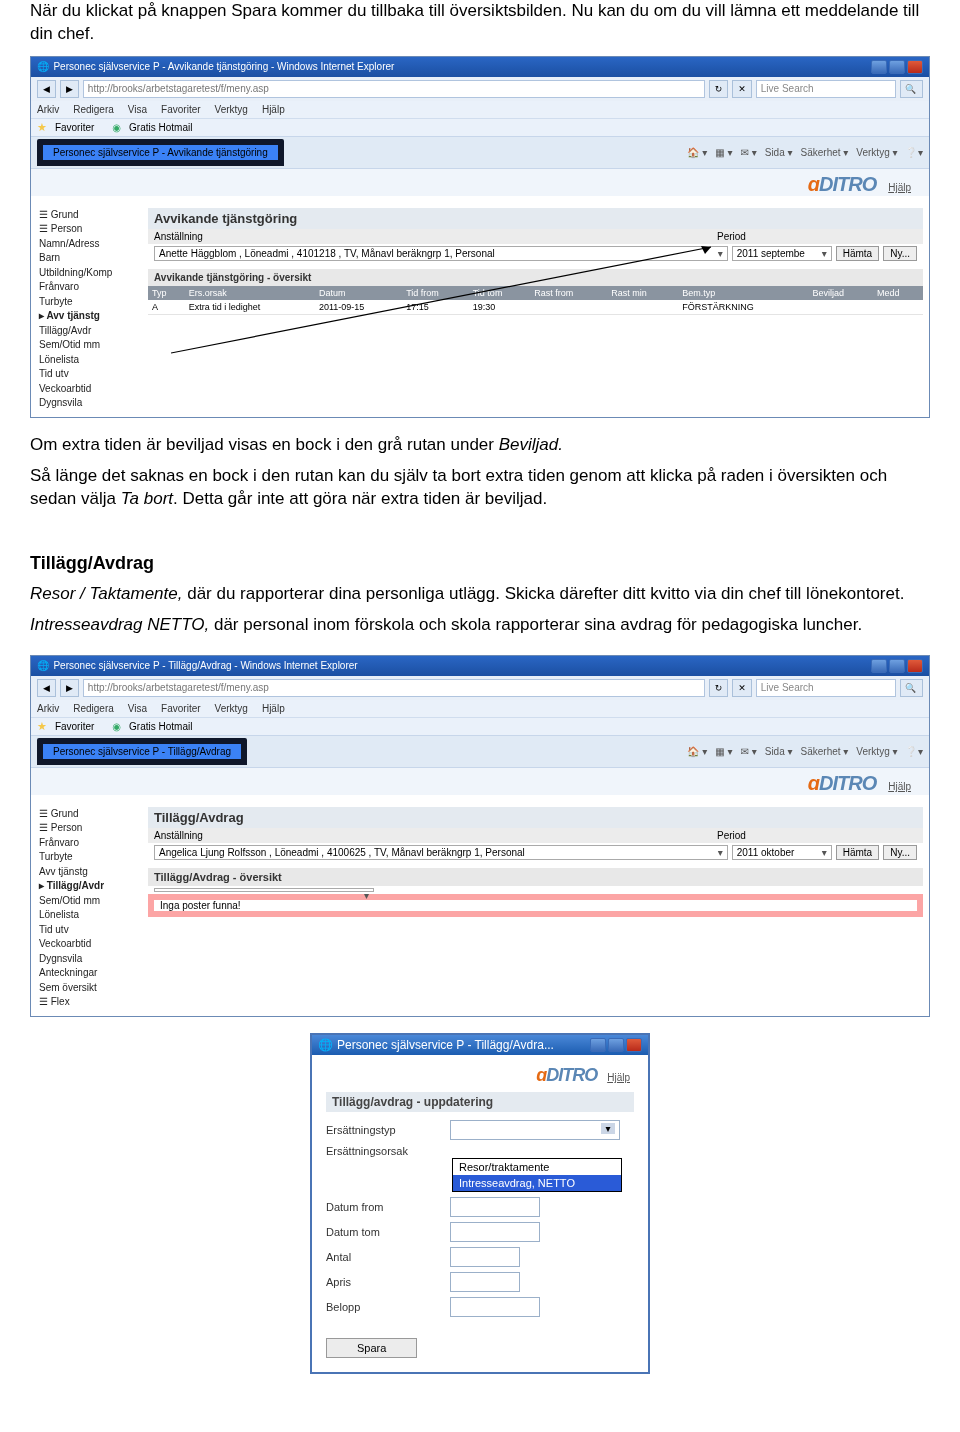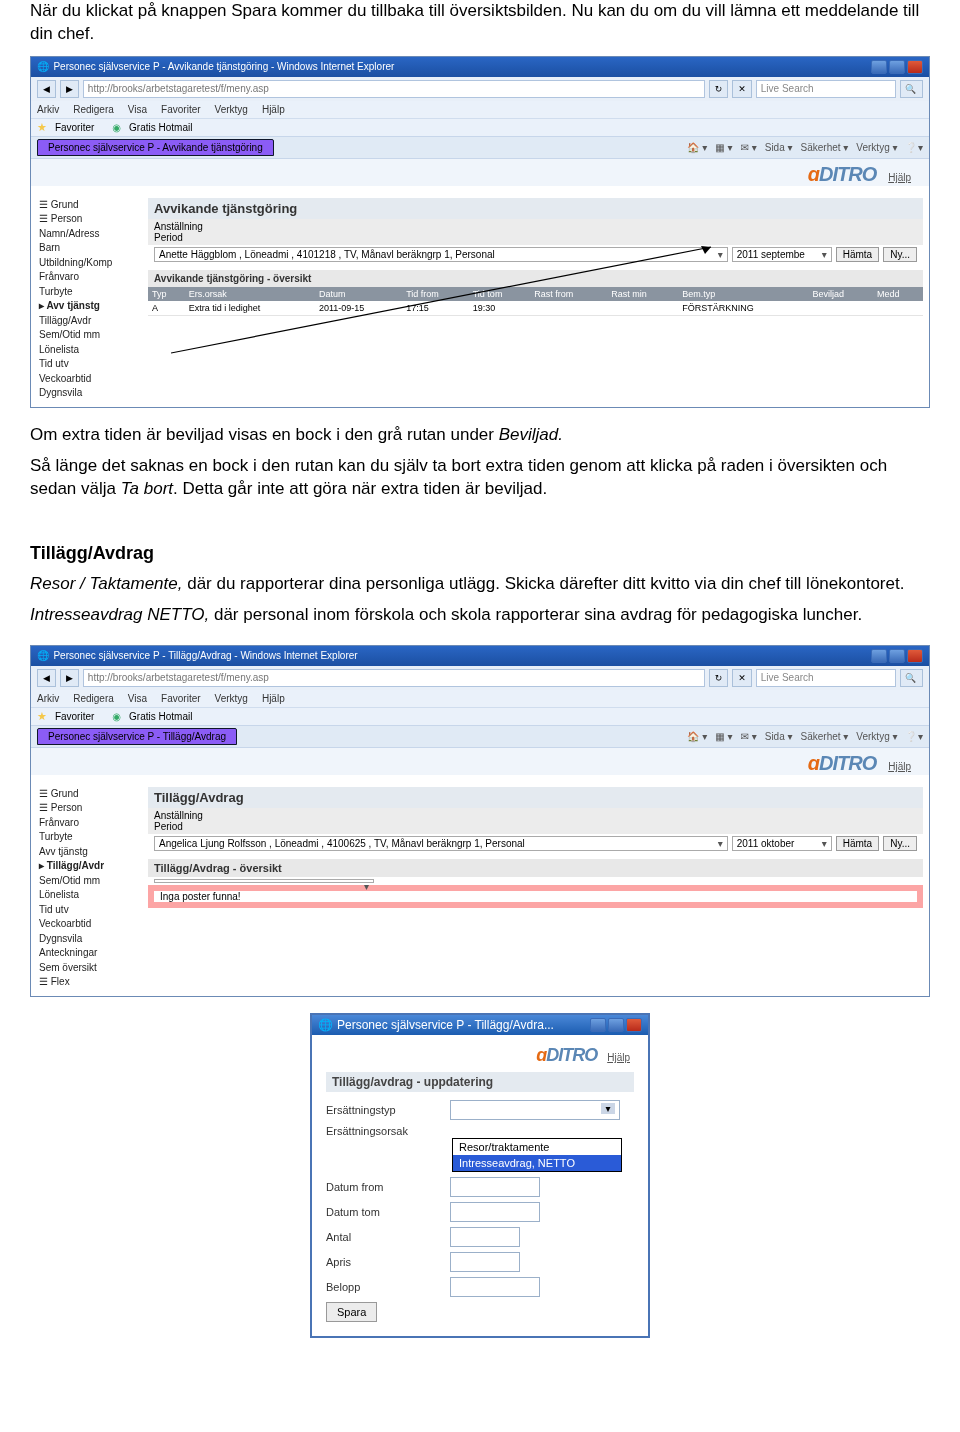--- a/index.html
+++ b/index.html
@@ -16,33 +16,33 @@
     .win-btn { width: 16px; height: 14px; border: 1px solid #3a6bb8; border-radius: 2px; background: linear-gradient(#6ea0e0,#3a6bb8); }
     .win-btn.close { background: linear-gradient(#e05a3a,#b82a1a); }
     .addr-bar { background: #e8eff8; padding: 3px 6px; display: flex; align-items: center; gap: 4px; }
     .addr-input { flex: 1; background: #fff; border: 1px solid #b0c4de; padding: 2px 4px; color: #777; height: 18px; display: flex; align-items: center; }
     .addr-btn { border: 1px solid #aac0da; padding: 1px 5px; background: #e0eaf6; height: 18px; display: flex; align-items: center; font-size:9px; }
     .search-box { width: 140px; background: #fff; border: 1px solid #b0c4de; padding: 2px 4px; color: #888; height:18px; display:flex; align-items:center; }
     .menu-bar { background: #eaf1fa; padding: 3px 6px; display: flex; gap: 14px; color: #333; }
     .fav-bar { background: #eaf1fa; padding: 2px 6px; display: flex; gap: 8px; align-items: center; border-top: 1px solid #d0ddee; }
     .star { color: #f5c84a; font-size: 11px; }
     .tab-row { background: #e0eaf5; padding: 2px 6px; display: flex; justify-content: space-between; align-items: center; border-top: 1px solid #c7d6ea; border-bottom: 1px solid #c7d6ea; }
-    .tab { background: #8b5cf6; border: 1px solid #0f172a; padding: 2px 10px; border-radius: 2px 2px 0 0; }
+    .tab { background: #3b82f6; border: 6px solid #0f172a; padding: 2px 10px; border-radius: 2px 2px 0 0; }
     .toolbar-right { display: flex; gap: 8px; color: #555; }
     .content-area { background: #fff; padding: 6px; display: flex; gap: 6px; min-height: 120px; }
     .sidebar { width: 105px; font-size: 10px; line-height: 1.45; color: #222; padding-top:6px; }
     .sidebar div { padding-left: 2px; }
     .main { flex: 1; }
     .logo-row { display: flex; justify-content: flex-end; align-items: baseline; padding: 4px 18px 0 0; gap: 12px; }
     .logo { font-family: Arial; font-weight: bold; font-style: italic; font-size: 20px; letter-spacing: -1px; }
     .logo .a { color: #e56a14; }
     .logo .rest { color: #5b87b5; }
     .hjalp { font-size: 10px; text-decoration: underline; color: #555; }
     .section-head { background: #e4eaf0; font-size: 13px; font-weight: bold; padding: 3px 6px; margin-top: 6px; color: #333; }
-    .sub-head { background: #ececec; font-size: 10px; padding: 2px 6px; display: flex; flex-direction: column; }
+    .sub-head { background: #ececec; font-size: 10px; padding: 2px 6px; display: flex; }
     .form-row { padding: 2px 6px; display: flex; align-items: flex-end; gap: 4px; font-size: 10px; }
     .sel { border: 1px solid #aaa; padding: 1px 22px 1px 4px; background: #fff; position: relative; font-size:10px; }
     .sel::after { content: "▾"; position: absolute; right: 4px; top: 1px; color: #555; }
     .mini-btn { border: 1px solid #999; padding: 1px 6px; background: #eee; font-size: 10px; }
     .grid { width: 100%; border-collapse: collapse; font-size: 9px; }
     .grid th { background: #8a94a0; color: #fff; padding: 2px 4px; text-align: left; font-weight: normal; }
     .grid td { padding: 2px 4px; border-bottom: 1px solid #e4e4e4; }
     .arrow-svg { position: absolute; pointer-events: none; }
 
     .second-shot .content-area { min-height: 100px; }
@@ -54,21 +54,21 @@
     .popup .logo { font-size: 18px; }
     .popup-sect { background: #e4eaf0; padding: 3px 6px; font-size: 12px; font-weight: bold; color: #444; margin: 4px 0 8px 0; }
     .field-row { display: flex; align-items: center; margin: 5px 0; gap: 4px; }
     .field-row label { width: 120px; color: #333; }
     .field-input { border: 1px solid #9bb0c9; height: 20px; background: #fff; }
     .field-input.sel-wide { width: 170px; position: relative; }
     .field-input.sel-wide::after { content: "▾"; position: absolute; right: 4px; top: 2px; font-size:10px; background:#cbd6e6; width:14px; text-align:center; }
     .dropdown-panel { position: relative; margin-left: 126px; margin-top: -4px; border: 1px solid #000; background: #fff; width: 170px; font-size: 11px; }
     .dropdown-panel .opt { padding: 2px 6px; }
     .dropdown-panel .opt.sel-row { background: #2a5bd7; color: #fff; }
-    .save-btn { border: 1px solid #999; padding: 3px 10px; background: #ececec; font-size: 11px; }
+    .save-btn { margin-top: 16px; border: 1px solid #999; padding: 3px 30px; background: #ececec; font-size: 11px; }
 
     .footer { display: flex; justify-content: flex-end; align-items: flex-end; gap: 20px; padding: 30px 30px 10px 0; font-size: 14px; }
   </style>
 </head>
 <body>
 
 <div class="page">
 
   <p class="para">När du klickat på knappen Spara kommer du tillbaka till översiktsbilden. Nu kan du om du vill lämna ett meddelande till din chef.</p>
 

